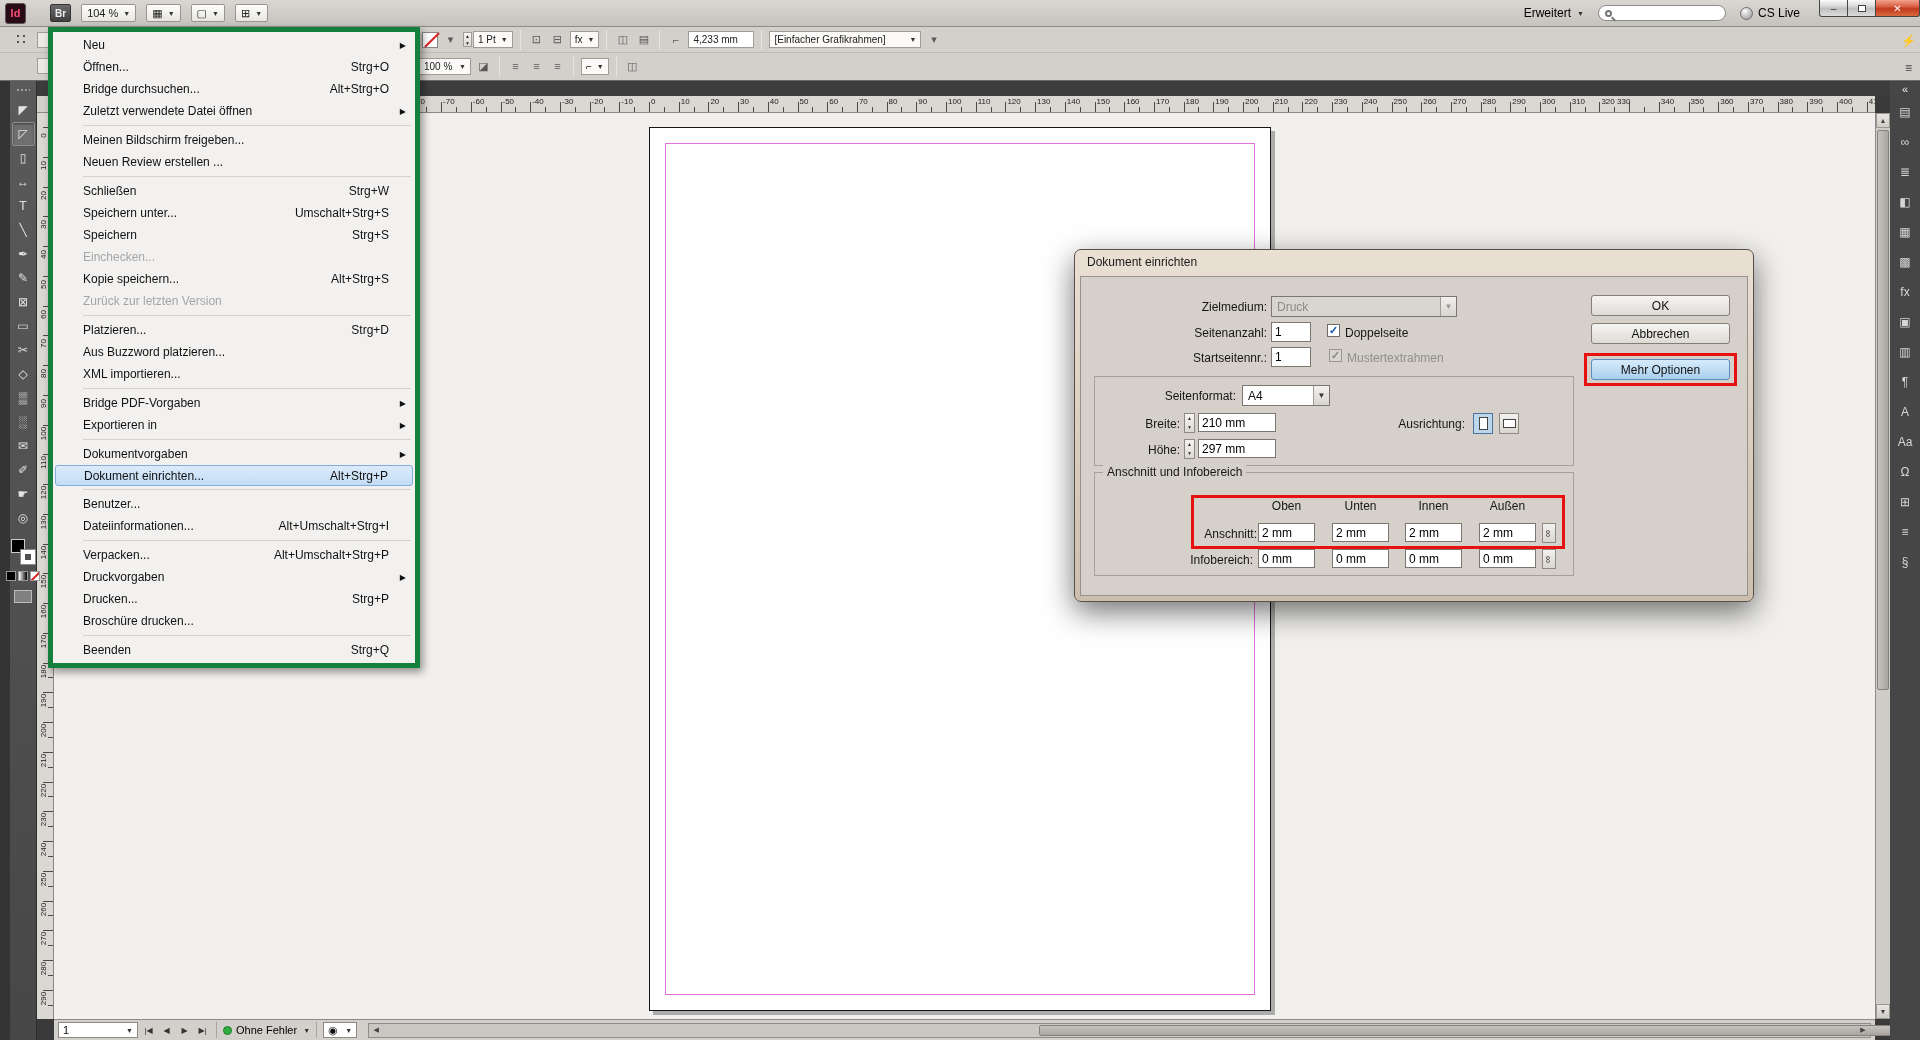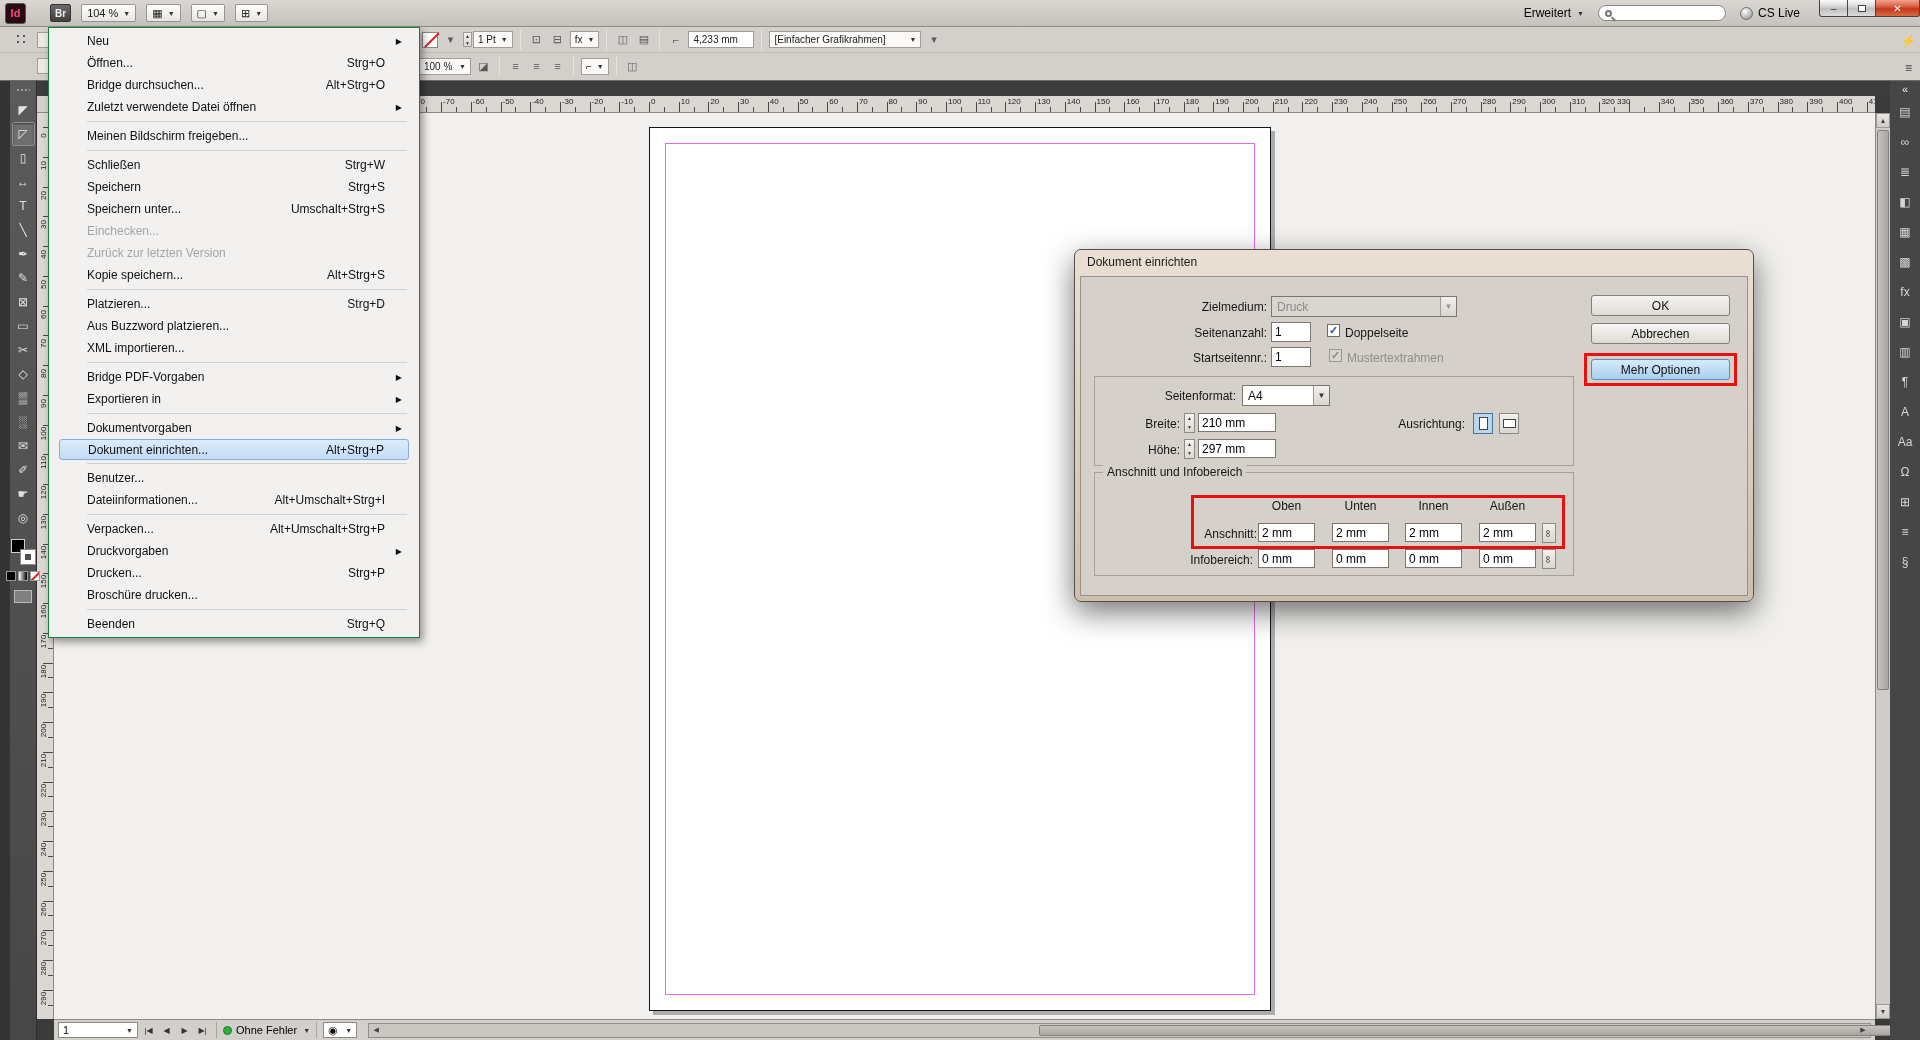--- a/index.html
+++ b/index.html
@@ -122,22 +122,22 @@
     background:linear-gradient(#c6c3be,#a8a5a0);border:1px solid #84817c;border-radius:2px}
   .hs-arrow{position:absolute;top:0;width:14px;height:13px;display:flex;align-items:center;
     justify-content:center;font-size:7px;color:#444}
   
   #panelstrip{position:absolute;left:1890px;top:81px;width:30px;height:959px;background:#464646;
     display:flex;flex-direction:column;align-items:center;z-index:12}
   #expandicon{color:#eee;font-size:11px;height:16px;line-height:16px}
   .pi{width:22px;height:22px;margin:4px 0;color:#d6d6d6;font-size:12px;display:flex;
     align-items:center;justify-content:center}
   
-  #filemenu{position:absolute;left:48px;top:27px;width:372px;background:#f2f1f0;border:1px solid #15803d;
-    box-shadow:3px 4px 8px rgba(0,0,0,.4);z-index:200;padding:2px 8px}
+  #filemenu{position:absolute;left:48px;top:27px;width:372px;background:#f2f1f0;border:5px solid #15803d;
+    box-shadow:3px 4px 8px rgba(0,0,0,.4);z-index:200;padding:2px 0}
   .fm-item{position:relative;display:flex;align-items:center;height:22px;padding:0 26px 0 30px;
     font-size:12px;color:#111;white-space:nowrap}
   .fm-item.disabled{color:#a5a5a5}
   .fm-item.highlighted{background:linear-gradient(#dcebfa,#c2dcf5);border:1px solid #84acdd;
     border-radius:3px;margin:0 2px;height:21px;padding:0 24px 0 28px}
   .fm-short{margin-left:auto;font-size:12px}
   .fm-arrow{position:absolute;right:9px;font-size:8px}
   .fm-sep{height:1px;background:#d2d2d2;margin:3px 4px 3px 30px}
   
   #dialog{position:absolute;left:1074px;top:249px;width:680px;height:353px;
@@ -699,42 +699,45 @@
       <span class="fm-short">Alt+Strg+O</span>
     </div>
     <div class="fm-item">
       <span class="fm-label">Zuletzt verwendete Datei öffnen</span>
       <span class="fm-arrow">▶</span>
     </div>
     <div class="fm-sep"></div>
     <div class="fm-item">
       <span class="fm-label">Meinen Bildschirm freigeben...</span>
     </div>
+    <div class="fm-item">
+      <span class="fm-label">Neuen Review erstellen ...</span>
+    </div>
     <div class="fm-sep"></div>
     <div class="fm-item">
       <span class="fm-label">Schließen</span>
       <span class="fm-short">Strg+W</span>
     </div>
     <div class="fm-item">
+      <span class="fm-label">Speichern unter...</span>
+      <span class="fm-short">Umschalt+Strg+S</span>
+    </div>
+    <div class="fm-item">
       <span class="fm-label">Speichern</span>
       <span class="fm-short">Strg+S</span>
     </div>
-    <div class="fm-item">
-      <span class="fm-label">Speichern unter...</span>
-      <span class="fm-short">Umschalt+Strg+S</span>
-    </div>
     <div class="fm-item disabled">
       <span class="fm-label">Einchecken...</span>
     </div>
+    <div class="fm-item">
+      <span class="fm-label">Kopie speichern...</span>
+      <span class="fm-short">Alt+Strg+S</span>
+    </div>
     <div class="fm-item disabled">
       <span class="fm-label">Zurück zur letzten Version</span>
-    </div>
-    <div class="fm-item">
-      <span class="fm-label">Kopie speichern...</span>
-      <span class="fm-short">Alt+Strg+S</span>
     </div>
     <div class="fm-sep"></div>
     <div class="fm-item">
       <span class="fm-label">Platzieren...</span>
       <span class="fm-short">Strg+D</span>
     </div>
     <div class="fm-item">
       <span class="fm-label">Aus Buzzword platzieren...</span>
     </div>
     <div class="fm-item">

